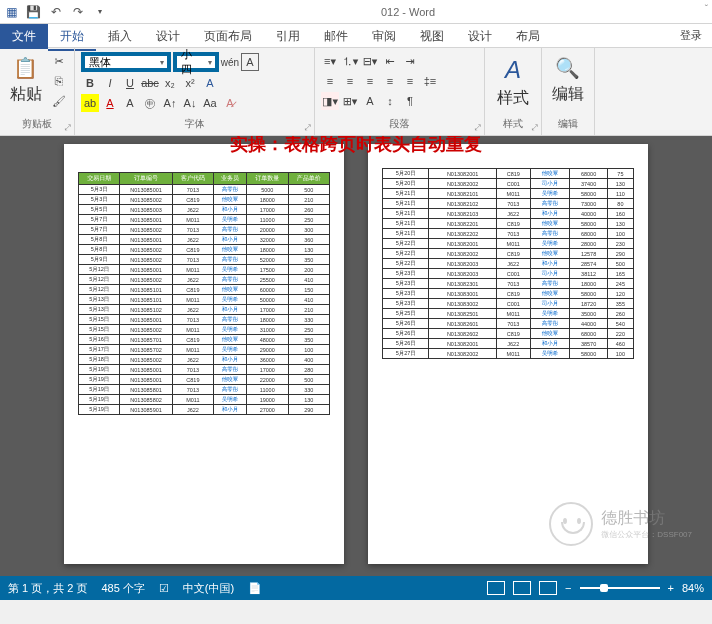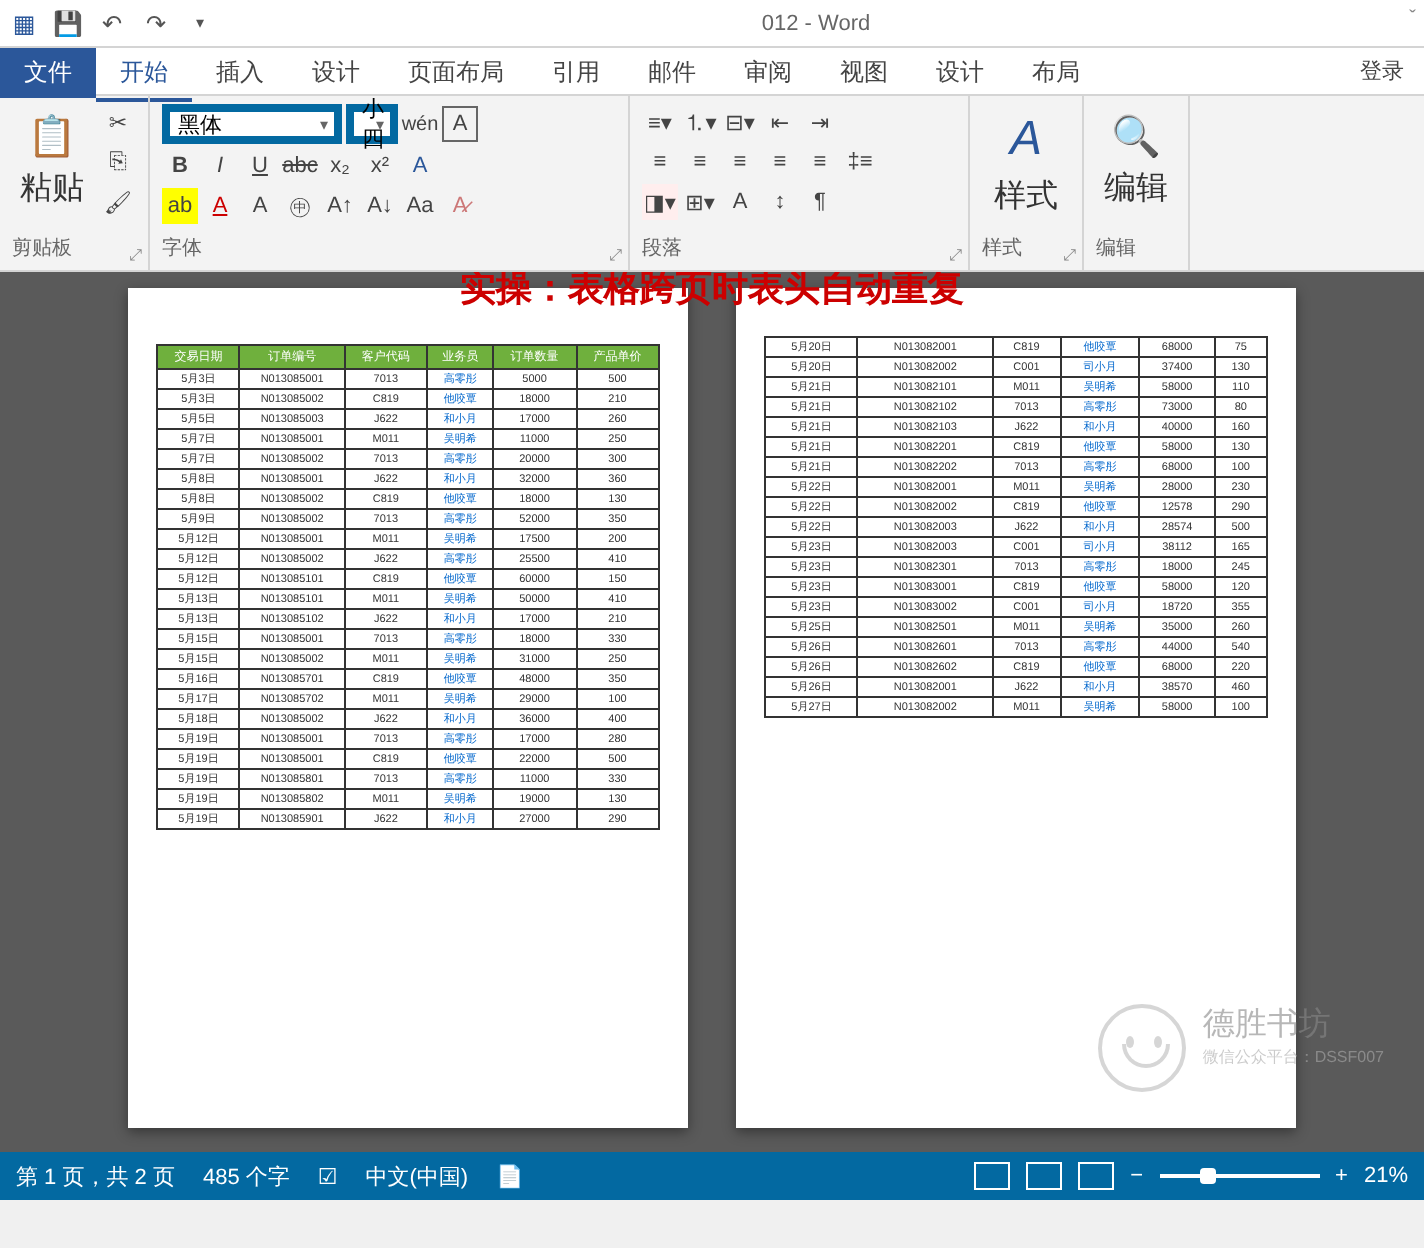--- a/index.html
+++ b/index.html
@@ -11,41 +11,41 @@
 .title-right{display:flex;gap:8px;align-items:center;color:#666}
 .table-tools-tab{background:#b89a6e;color:#fff;padding:2px 8px;font-size:11px;margin-right:4px}
 .tabbar{height:24px;background:#fff;display:flex;align-items:flex-start;padding:0;border-bottom:1px solid #d4d4d4}
 .tab{padding:4px 12px;font-size:12px;color:#444;cursor:pointer}
 .tab.file{background:#2b579a;color:#fff}
 .tab.active{color:#2b579a;border-bottom:2px solid #2b579a}
 .tab.tool{color:#444}
 .login{margin-left:auto;padding:4px 10px;color:#444}
 .ribbon{height:88px;background:#f3f3f3;display:flex;border-bottom:1px solid #d4d4d4}
 .ribbon-group{border-right:1px solid #d4d4d4;padding:4px 6px;display:flex;flex-direction:column;justify-content:space-between;position:relative}
-.group-label{font-size:10px;color:#666;text-align:left;margin-top:2px}
+.group-label{font-size:10px;color:#666;text-align:center;margin-top:2px}
 .group-content{display:flex;gap:4px;align-items:flex-start}
 .big-btn{display:flex;flex-direction:column;align-items:center;gap:2px;padding:2px 4px}
 .big-btn .ico{width:28px;height:28px;display:flex;align-items:center;justify-content:center;font-size:20px}
 .big-btn .lbl{font-size:16px;color:#333}
 .clipboard-paste{color:#c98f3b}
 .font-row{display:flex;gap:2px;align-items:center;margin-bottom:2px}
 .font-sel{height:20px;border:4px solid #0369a1;background:#fff;font-size:11px;padding:0 14px 0 4px;display:flex;align-items:center;position:relative}
 .font-sel::after{content:"▾";position:absolute;right:3px;font-size:8px;color:#666}
 .sm-btn{width:18px;height:18px;display:flex;align-items:center;justify-content:center;font-size:11px;color:#444;border:1px solid transparent}
 .style-btn{width:36px;height:32px;display:flex;align-items:center;justify-content:center;font-size:24px;color:#2b579a;font-family:serif}
 .collapse{position:absolute;right:4px;top:4px;font-size:10px;color:#888}
 .doc-area{height:440px;background:#5a5a5a;padding:8px;display:flex;gap:24px;justify-content:center;overflow:hidden;position:relative}
 .page{background:#fff;width:280px;height:420px;padding:14px 14px;box-shadow:0 2px 6px rgba(0,0,0,0.4);position:relative}
 .doc-title{color:#c00;font-size:18px;font-weight:bold;text-align:center;white-space:nowrap;position:absolute;top:-4px;left:50%;transform:translateX(-50%);z-index:10}
 .tbl{width:100%;border-collapse:collapse;font-size:6px;margin-top:14px}
 .tbl th{background:#6fb03d;color:#fff;border:1px solid #333;padding:1px 2px;font-weight:normal;font-size:6px}
 .tbl td{border:1px solid #333;padding:1px 2px;text-align:center;font-size:5.5px;color:#333}
 .tbl td.blue{color:#0066cc}
 .page2 .tbl{margin-top:10px}
-.watermark{position:absolute;right:20px;bottom:30px;display:flex;align-items:flex-start;gap:8px;opacity:0.6}
+.watermark{position:absolute;right:20px;bottom:30px;display:flex;align-items:center;gap:8px;opacity:0.6}
 .wm-face{width:44px;height:44px;border:2px solid #bbb;border-radius:50%;position:relative}
 .wm-face::before{content:"";position:absolute;width:4px;height:6px;background:#bbb;border-radius:50%;top:14px;left:12px;box-shadow:14px 0 0 #bbb}
 .wm-face::after{content:"";position:absolute;width:20px;height:10px;border:2px solid #bbb;border-top:none;border-radius:0 0 20px 20px;bottom:10px;left:10px}
 .wm-text{color:#888;font-size:16px}
 .wm-sub{color:#aaa;font-size:8px}
 .statusbar{height:24px;background:#0369a1;color:#fff;display:flex;align-items:center;padding:0 8px;font-size:11px;gap:14px}
 .status-right{margin-left:auto;display:flex;align-items:center;gap:8px}
 .view-btn{width:18px;height:14px;border:1px solid #fff;display:inline-block}
 .zoom-slider{width:80px;height:2px;background:#fff;position:relative}
 .zoom-slider::before{content:"";position:absolute;width:8px;height:8px;background:#fff;border-radius:2px;top:-3px;left:20px}
@@ -94,21 +94,21 @@
       </div>
     </div>
     <div class="group-label">剪贴板</div>
     <span class="dialog-launcher">⤢</span>
   </div>
 
   <div class="ribbon-group" style="flex:0 0 240px">
     <div>
       <div class="font-row">
         <div class="font-sel" style="width:90px">黑体</div>
-        <div class="font-sel" style="width:26px">小四</div>
+        <div class="font-sel" style="width:46px">小四</div>
         <span class="sm-btn" style="font-size:10px">wén</span>
         <span class="sm-btn" style="border:1px solid #666">A</span>
       </div>
       <div class="font-row">
         <span class="sm-btn">
             <b>B</b>
           </span>
         <span class="sm-btn">
             <i>I</i>
           </span>
@@ -562,15 +562,15 @@
   <span>☑</span>
   <span>中文(中国)</span>
   <span>📄</span>
   <div class="status-right">
     <span class="view-btn"></span>
     <span class="view-btn"></span>
     <span class="view-btn"></span>
     <span>−</span>
     <div class="zoom-slider"></div>
     <span>+</span>
-    <span>21%</span>
+    <span>84%</span>
   </div>
 </div>
 
 </body></html>

